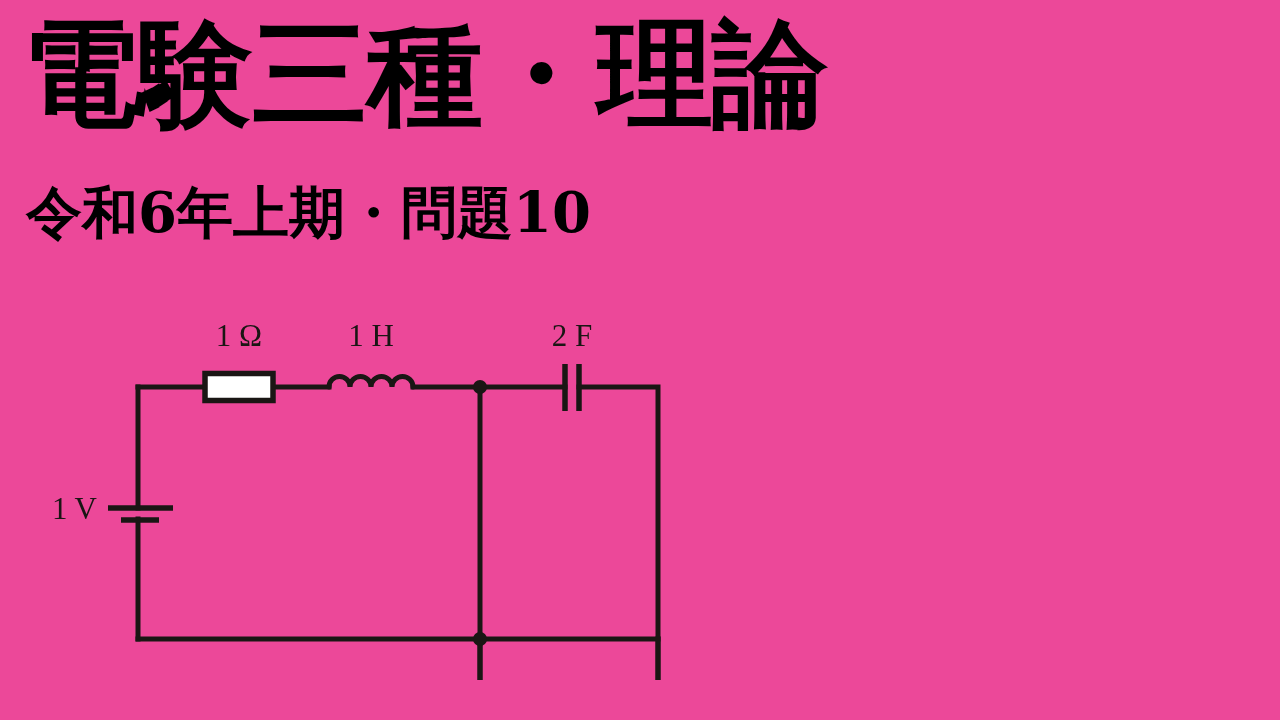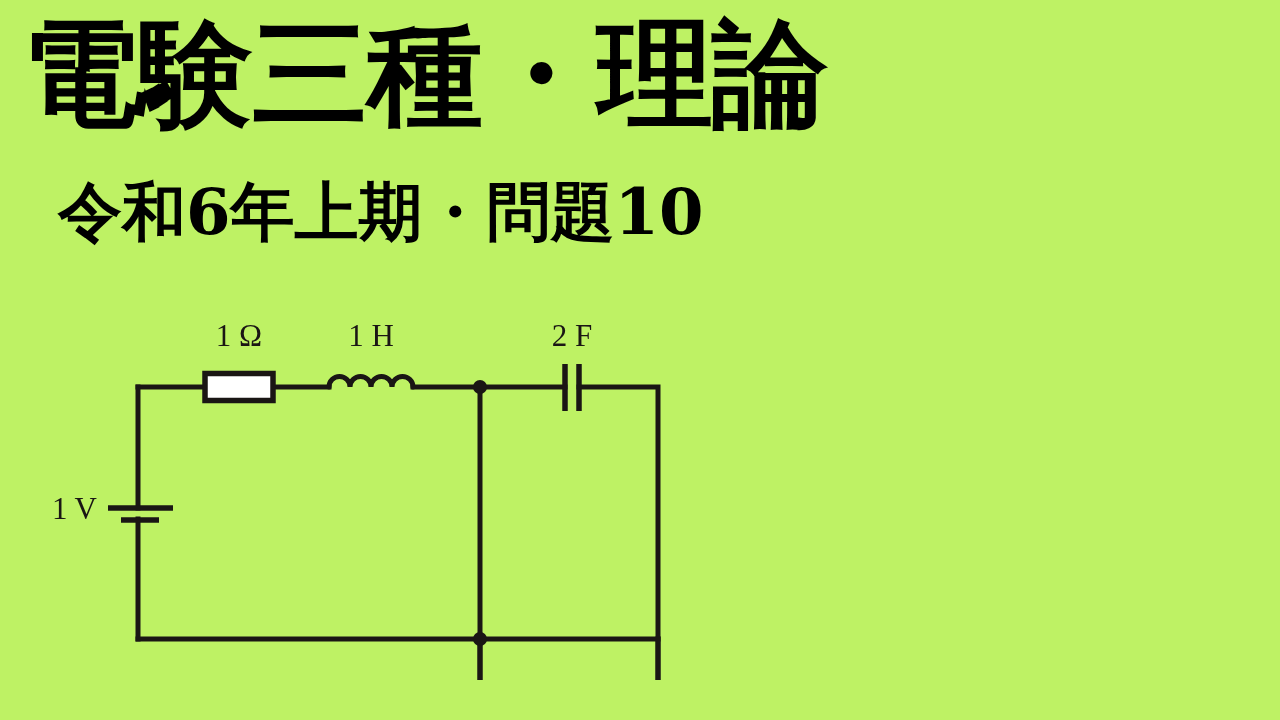--- a/index.html
+++ b/index.html
@@ -16,21 +16,21 @@
     color: #1a1614;
     position: relative;
   }
 
   #page {
     position: absolute;
     left: 0;
     top: 0;
     width: 1280px;
     height: 720px;
-    background: #bef264;
+    background: #ec4899;
   }
 
   
   .title-block {
     position: absolute;
     left: 0;
     top: 0;
     width: 1280px;
   }
 
@@ -46,26 +46,25 @@
     color: #000000;
     white-space: nowrap;
   }
 
   .sub-title {
     position: absolute;
     left: 26px;
     top: 158px;
     font-family: "DejaVu Serif", "Liberation Serif", serif;
     font-weight: 700;
-    font-size: 64px;
+    font-size: 56px;
     line-height: 108px;
     letter-spacing: 0px;
     color: #000000;
     white-space: nowrap;
-    margin-left: 32px;
   }
 
   
   #circuit-figure {
     position: absolute;
     left: 0;
     top: 300px;
     width: 780px;
     height: 380px;
     margin-left: 28px;

